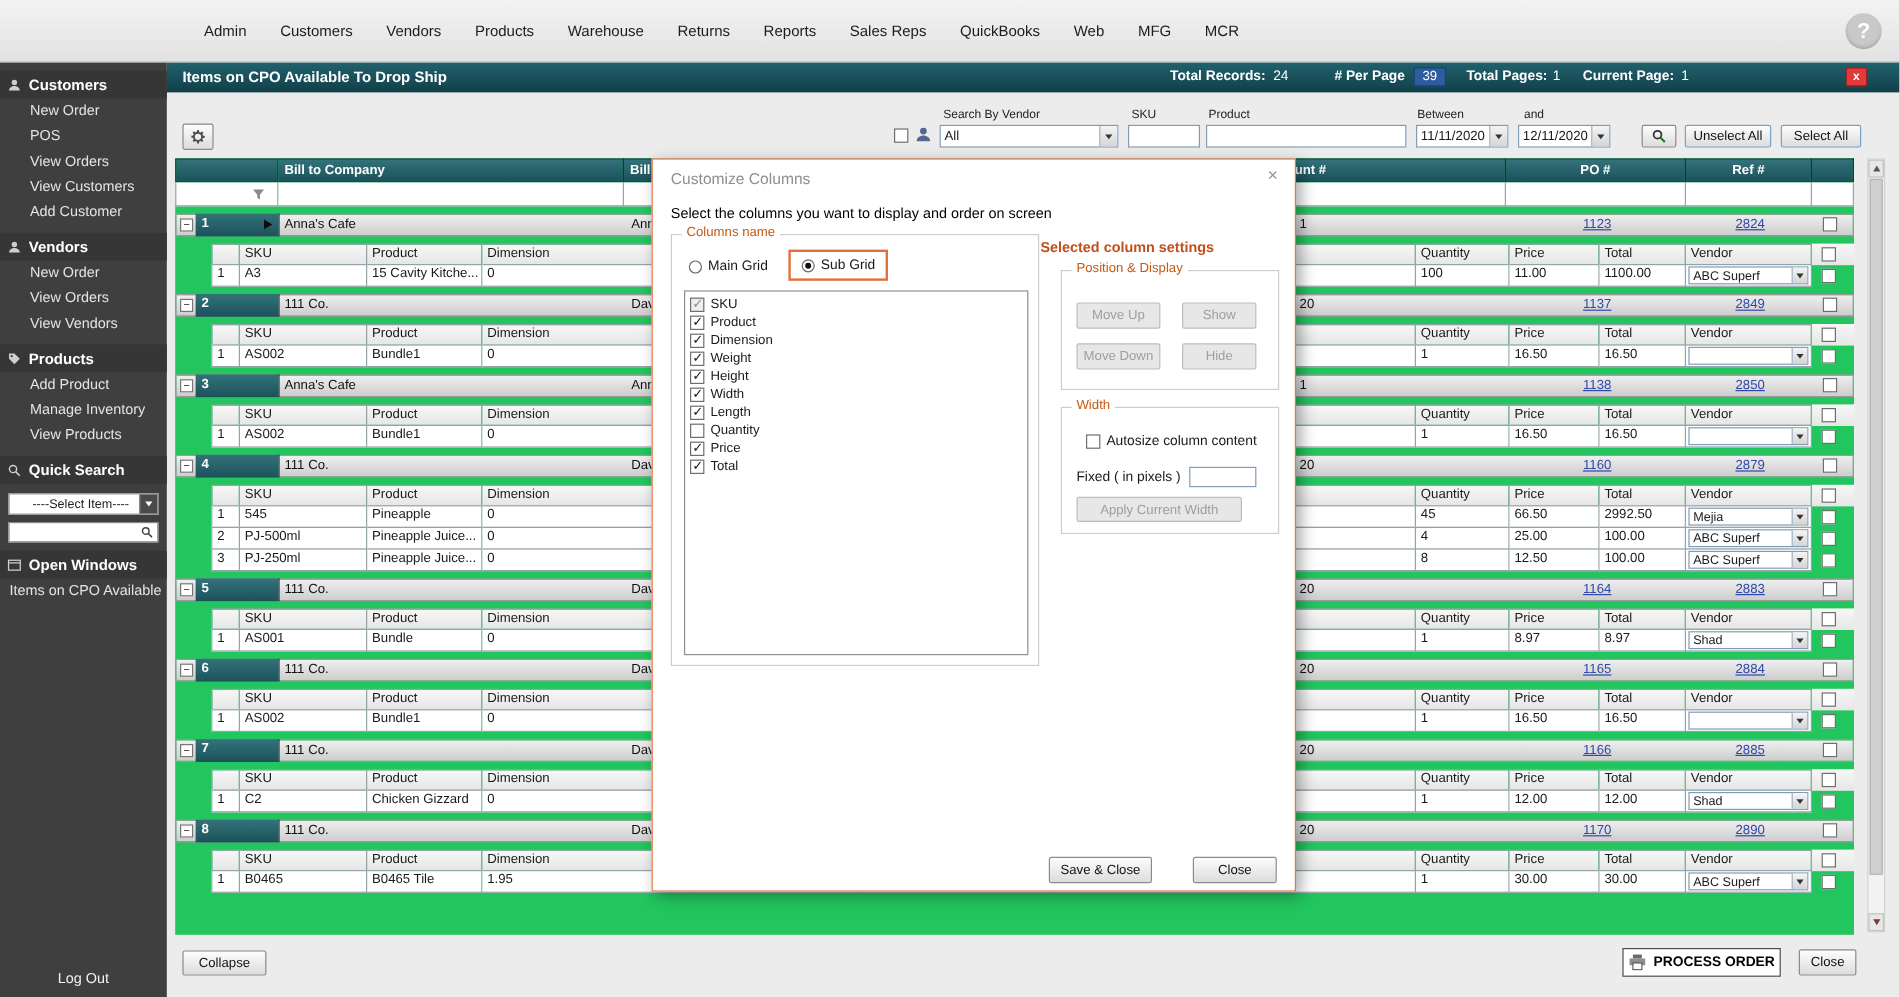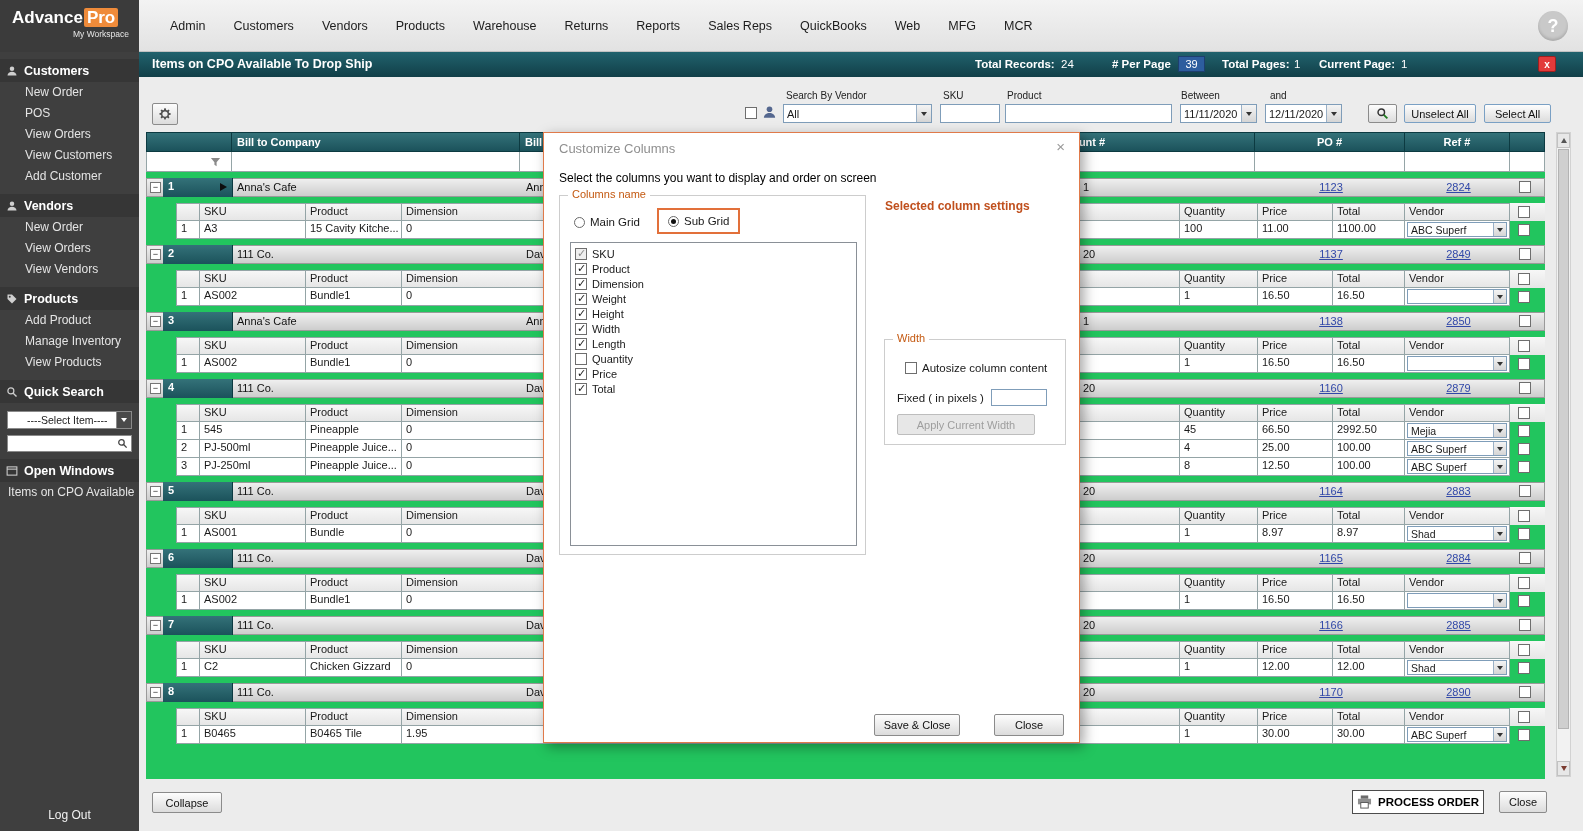--- a/index.html
+++ b/index.html
@@ -110,36 +110,32 @@
 .m-close{position:absolute;right:14px;top:5px;font-size:15px;color:#9a9a9a;cursor:pointer}
 .m-sub{position:absolute;left:15px;top:38px;font-size:12px;color:#000}
 .gb{position:absolute;border:1px solid #cdcdcd}
 .gb-lbl{position:absolute;top:-8px;left:8px;background:#fff;padding:0 4px;font-size:11px;color:#c45911;white-space:nowrap}
 #gb-columns{left:15px;top:62px;width:307px;height:360px}
 .opt{position:absolute;display:flex;align-items:center;gap:5px;font-size:11.5px;cursor:pointer}
 #opt-main{left:14px;top:20px}
 #opt-sub{left:97px;top:12px;border:2px solid #e2703a;padding:5px 9px}
 .listbox{position:absolute;left:10px;top:46px;width:287px;height:304px;border:1px solid #8a9097;background:#fff;padding:3px 0 0 4px}
 .li{display:flex;align-items:center;gap:5px;height:15px;font-size:11px;cursor:pointer}
-.m-set-lbl{position:absolute;left:341px;top:66px;font-size:12px;font-weight:bold;color:#c0501e}
+.m-set-lbl{position:absolute;left:323px;top:66px;font-size:12px;font-weight:bold;color:#c0501e}
 #gb-pos{left:340px;top:92px;width:182px;height:100px}
 #gb-width{left:340px;top:206px;width:182px;height:106px}
 .dis-btn{color:#9e9e9e;background:#e7e7e7;border:1px solid #bdbdbd;border-radius:2px;font-size:11px;display:flex;align-items:center;justify-content:center;font-family:inherit}
 .mbtn{position:absolute}
 </style>
 </head>
 <body>
 
 <div id="app">
 
   <header class="topnav">
-    <div class="logo">
-      <div class="logo-line"><span>Advance</span><span class="logo-accent">Pro</span></div>
-      <div class="logo-sub">My Workspace</div>
-    </div>
     <nav class="menu">
       <span class="menu-item">Admin</span>
       <span class="menu-item">Customers</span>
       <span class="menu-item">Vendors</span>
       <span class="menu-item">Products</span>
       <span class="menu-item">Warehouse</span>
       <span class="menu-item">Returns</span>
       <span class="menu-item">Reports</span>
       <span class="menu-item">Sales Reps</span>
       <span class="menu-item">QuickBooks</span>
@@ -852,20 +848,27 @@
           </div>
         <div class="li">
             <span class="cb on"></span>
             <span>Total</span>
           </div>
       </div>
     </div>
 
     <span class="m-set-lbl">Selected column settings</span>
 
+    <div class="gb" id="gb-pos">
+      <span class="gb-lbl">Position &amp; Display</span>
+      <button class="dis-btn mbtn" style="left:12px;top:26px;width:70px;height:22px">Move Up</button>
+      <button class="dis-btn mbtn" style="left:100px;top:26px;width:62px;height:22px">Show</button>
+      <button class="dis-btn mbtn" style="left:12px;top:60px;width:70px;height:22px">Move Down</button>
+      <button class="dis-btn mbtn" style="left:100px;top:60px;width:62px;height:22px">Hide</button>
+    </div>
 
     <div class="gb" id="gb-width">
       <span class="gb-lbl">Width</span>
       <span class="opt" style="left:20px;top:22px">
           <span class="cb"></span>
           <span>Autosize column content</span>
         </span>
       <span style="position:absolute;left:12px;top:52px;font-size:11.5px">Fixed ( in pixels )</span>
       <input class="tinput" style="position: absolute; left: 106px; top: 49px; width: 56px; height: 17px;">
       <button class="dis-btn mbtn" style="left:12px;top:74px;width:138px;height:21px">Apply Current Width</button>

